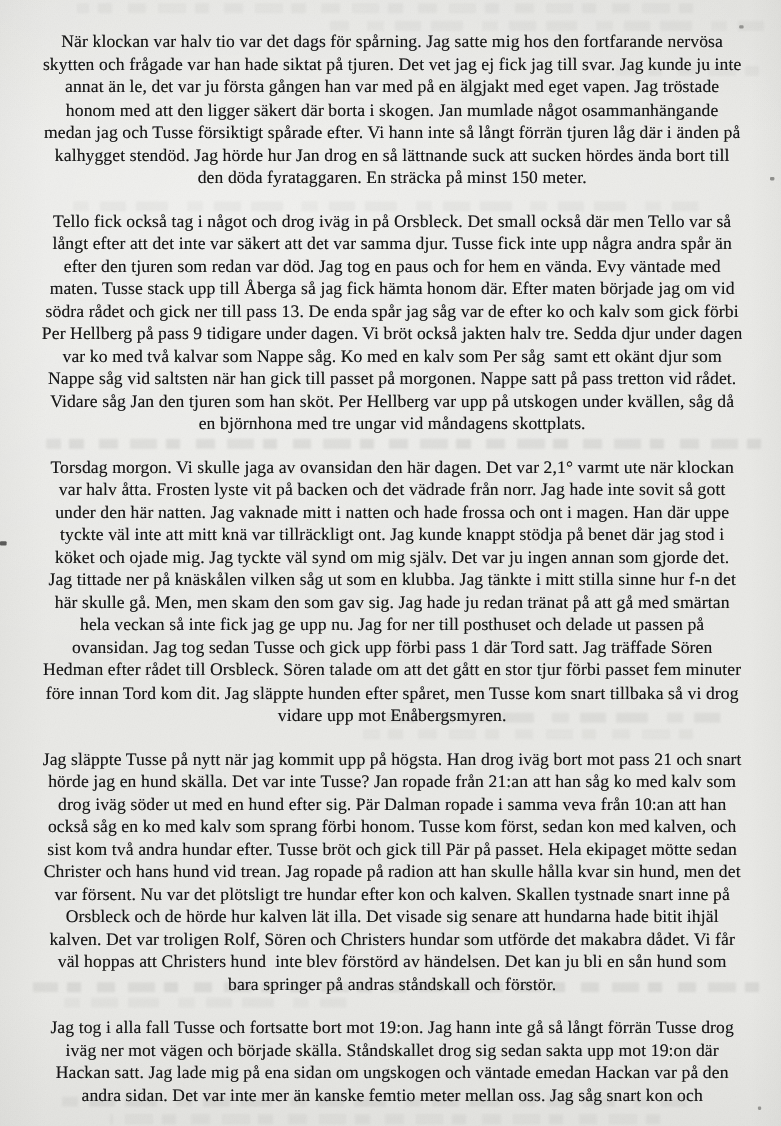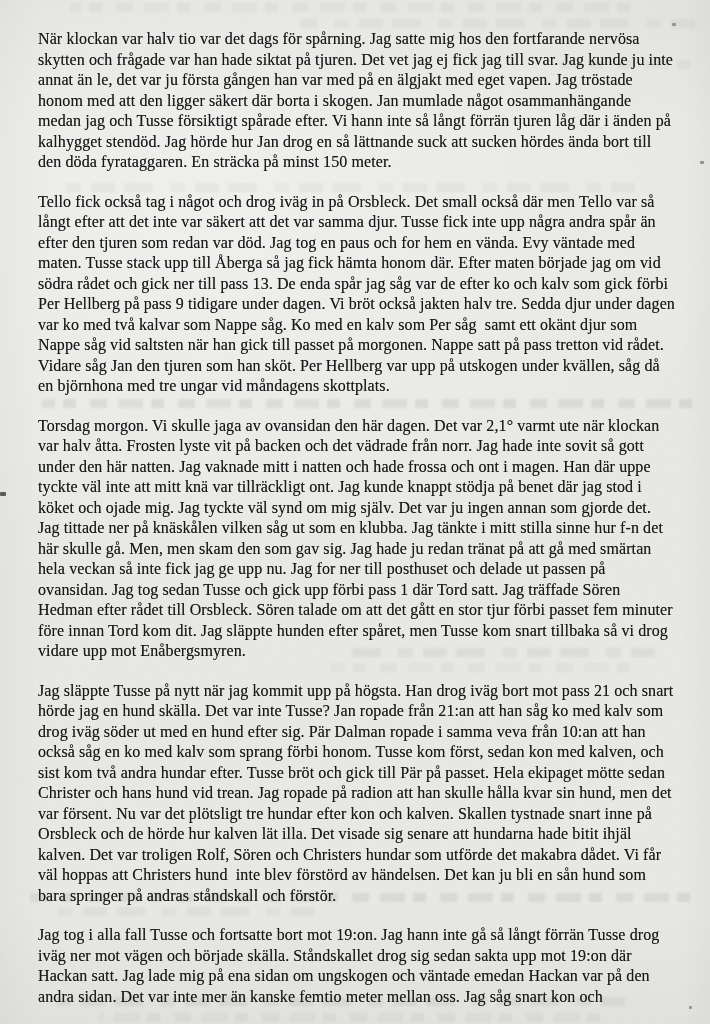--- a/index.html
+++ b/index.html
@@ -7,20 +7,21 @@
     padding: 0;
     background: #d8d8d6;
   }
   .page {
     position: relative;
     width: 710px;
     height: 1024px;
     background: #e9e9e6;
     overflow: hidden;
     font-family: "Liberation Serif", serif;
+    text-align: center;
   }
   
   .paper-shade {
     position: absolute;
     inset: 0;
     background:
       radial-gradient(ellipse 900px 700px at 30% 20%, rgba(255,255,255,0.35), rgba(255,255,255,0) 60%),
       linear-gradient(180deg, rgba(120,120,115,0.05) 0%, rgba(120,120,115,0) 12%, rgba(120,120,115,0) 88%, rgba(120,120,115,0.06) 100%),
       linear-gradient(90deg, rgba(120,120,115,0.05) 0%, rgba(120,120,115,0) 6%, rgba(120,120,115,0) 96%, rgba(120,120,115,0.05) 100%);
     pointer-events: none;

